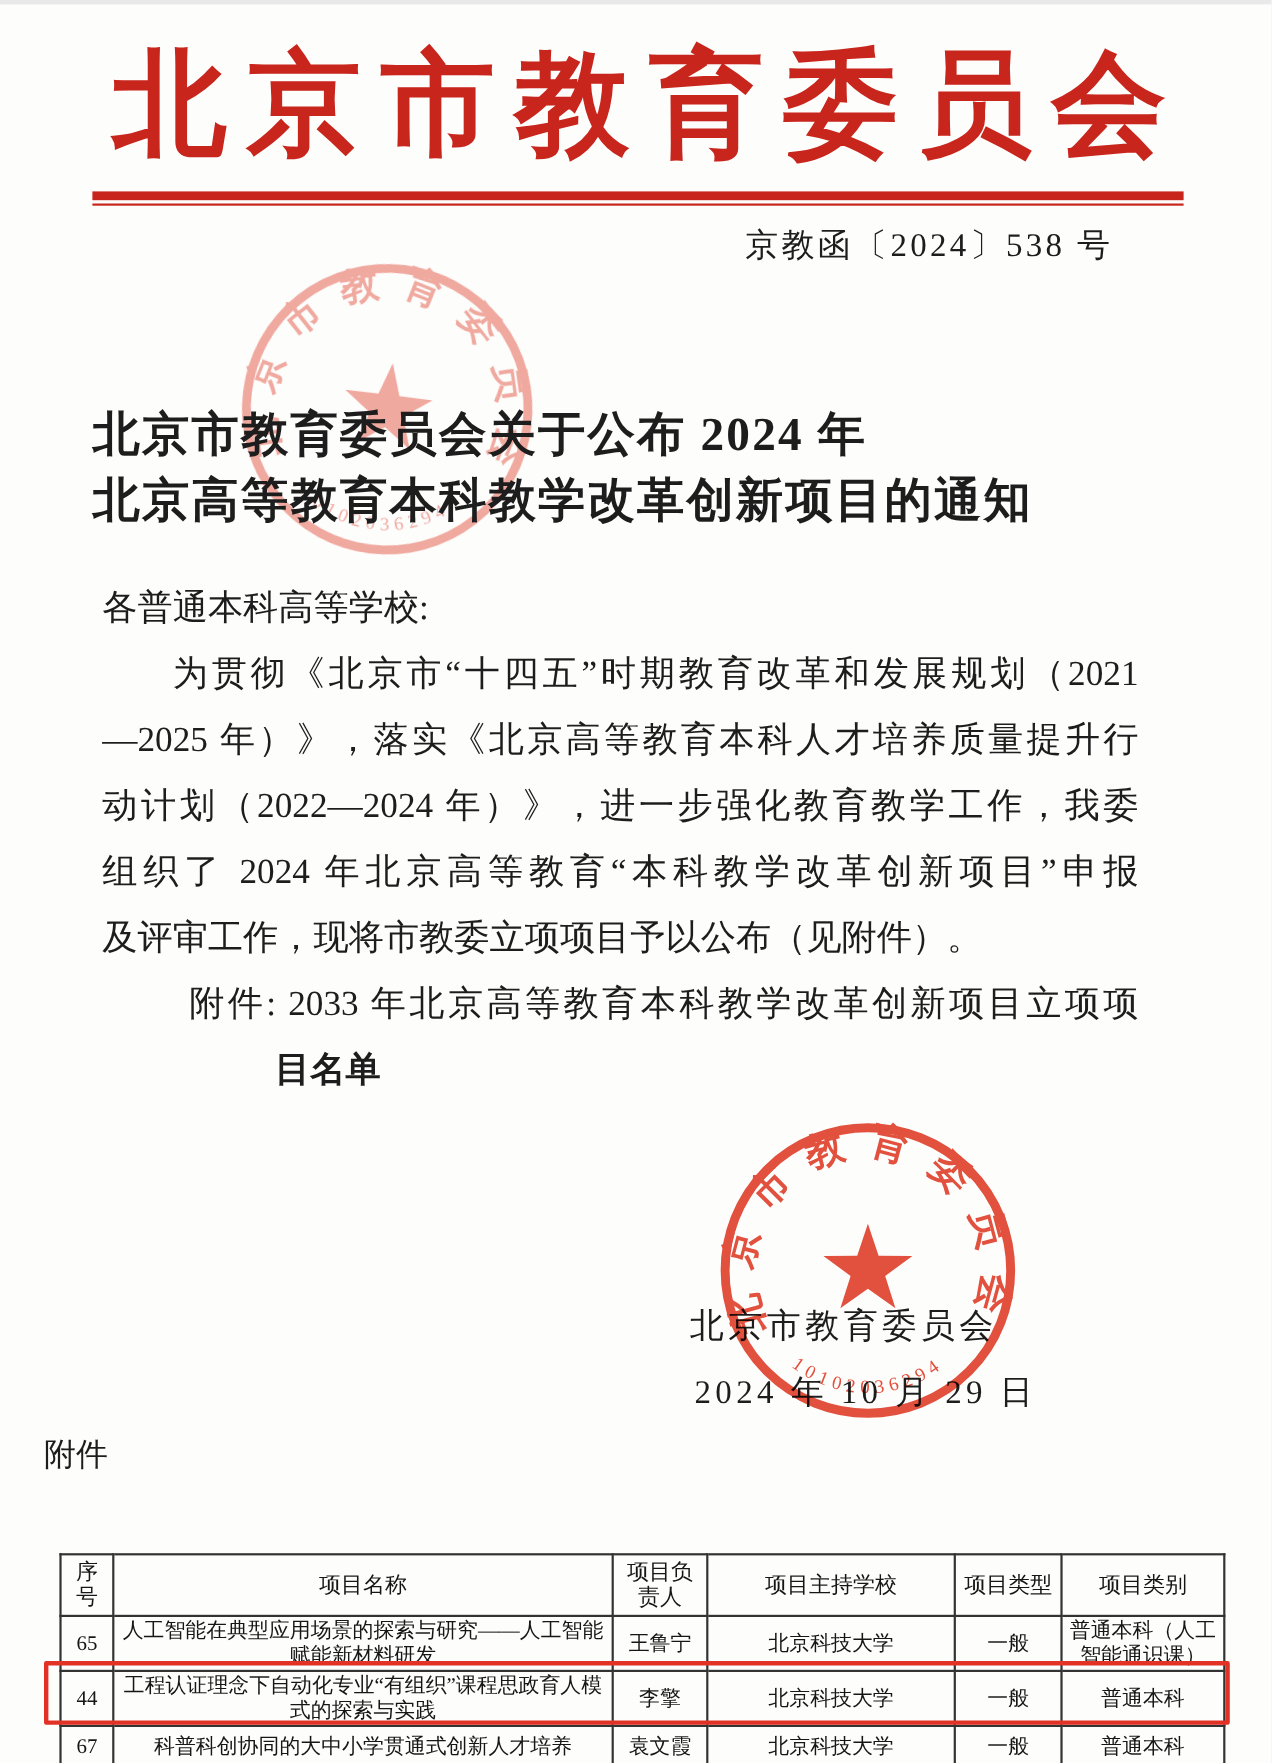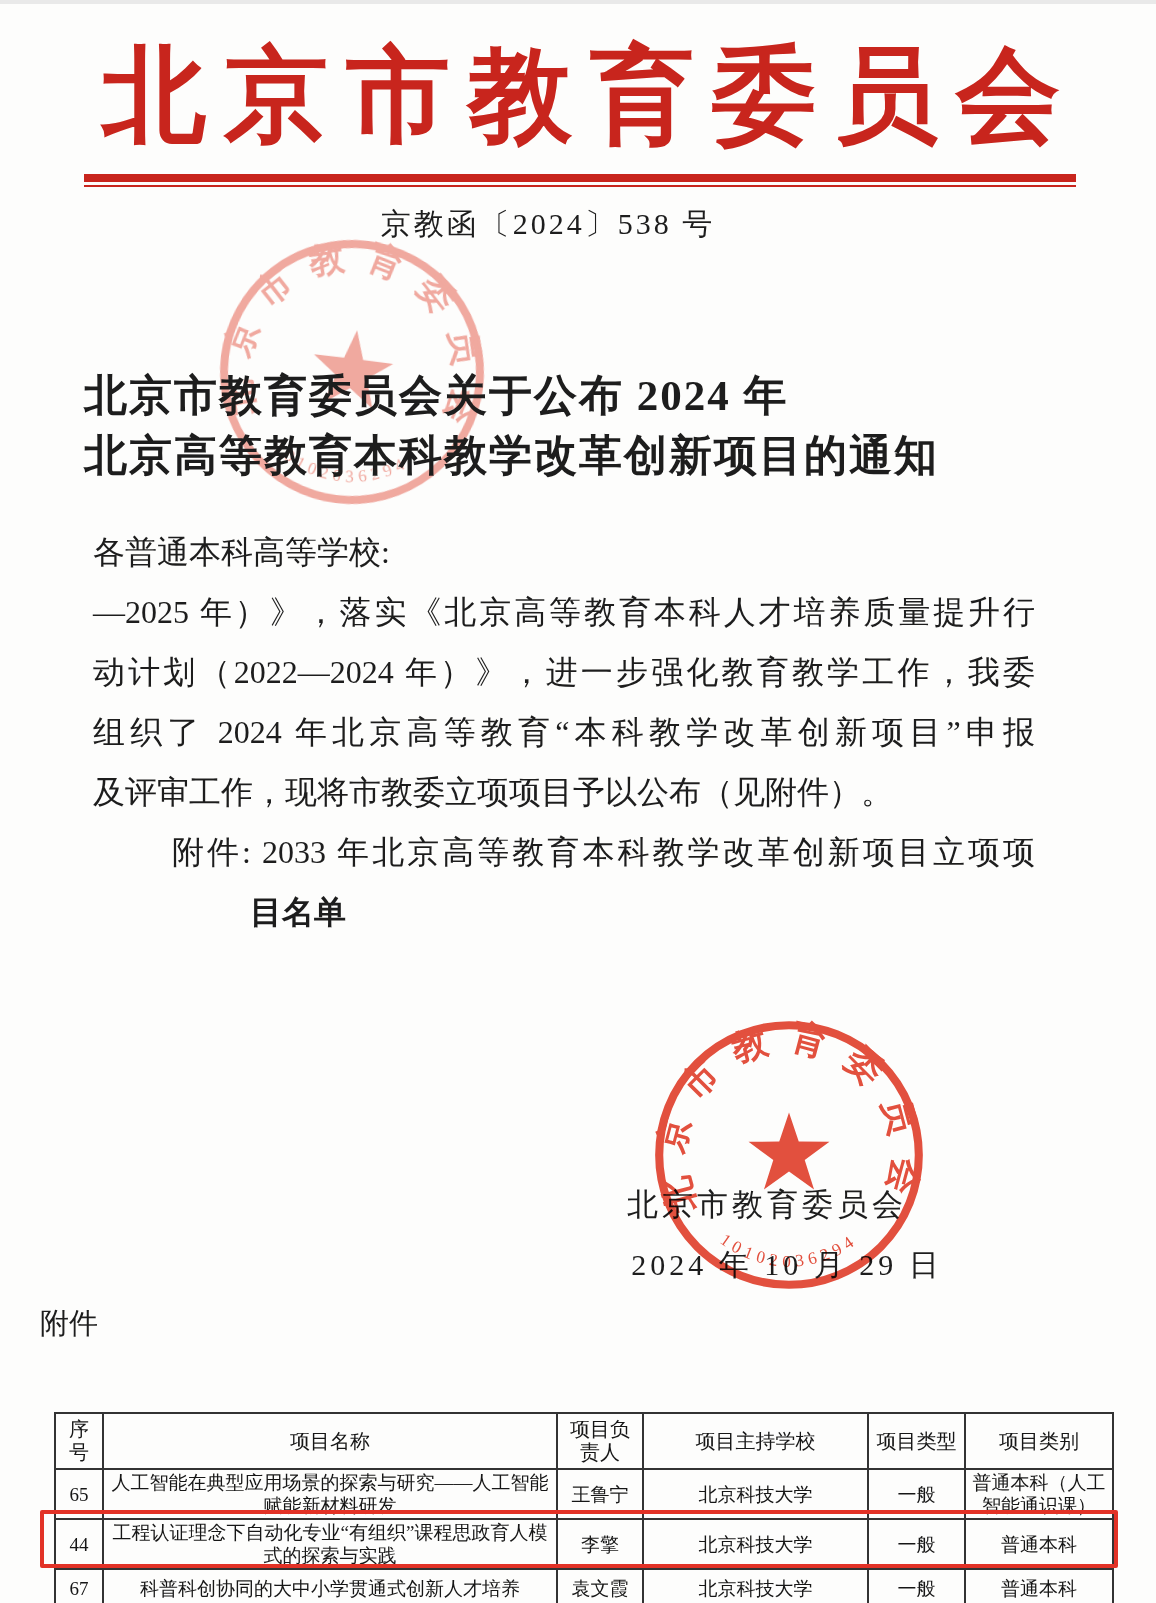--- a/index.html
+++ b/index.html
@@ -30,21 +30,21 @@
     text-indent:18px; 
   }
   .red-rule{
     position:absolute;top:170px;left:84px;width:992px;height:13px;
     border-top:8px solid var(--brand-red);
     border-bottom:2px solid var(--brand-red);
     box-sizing:border-box;
   }
   .doc-number{
     position:absolute;top:200px;left:84px;width:928px;
-    font-size:30px;line-height:40px;text-align:center;letter-spacing:3px;
+    font-size:30px;line-height:40px;text-align:right;letter-spacing:3px;
   }
   
   .doc-title{
     position:absolute;top:362px;left:84px;width:988px;
     font-weight:bold;font-size:43px;line-height:60px;
     letter-spacing:2px;
   }
   
   .body-block{
     position:absolute;top:518px;left:93px;width:942px;
@@ -138,20 +138,21 @@
     </svg>
   </div>
 
   <div class="doc-title">
     <div>北京市教育委员会关于公布 2024 年</div>
     <div>北京高等教育本科教学改革创新项目的通知</div>
   </div>
 
   <div class="body-block">
     <div class="line">各普通本科高等学校:</div>
+    <div class="line j indent2">为贯彻《北京市“十四五”时期教育改革和发展规划（2021</div>
     <div class="line j">—2025 年）》，落实《北京高等教育本科人才培养质量提升行</div>
     <div class="line j">动计划（2022—2024 年）》，进一步强化教育教学工作，我委</div>
     <div class="line j">组织了 2024 年北京高等教育“本科教学改革创新项目”申报</div>
     <div class="line">及评审工作，现将市教委立项项目予以公布（见附件）。</div>
     <div class="line j indent-att">附件: 2033 年北京高等教育本科教学改革创新项目立项项</div>
     <div class="line indent-att2">目名单</div>
   </div>
 
   <div class="sig-issuer">北京市教育委员会</div>
   <div class="sig-date">2024 年 10 月 29 日</div>

